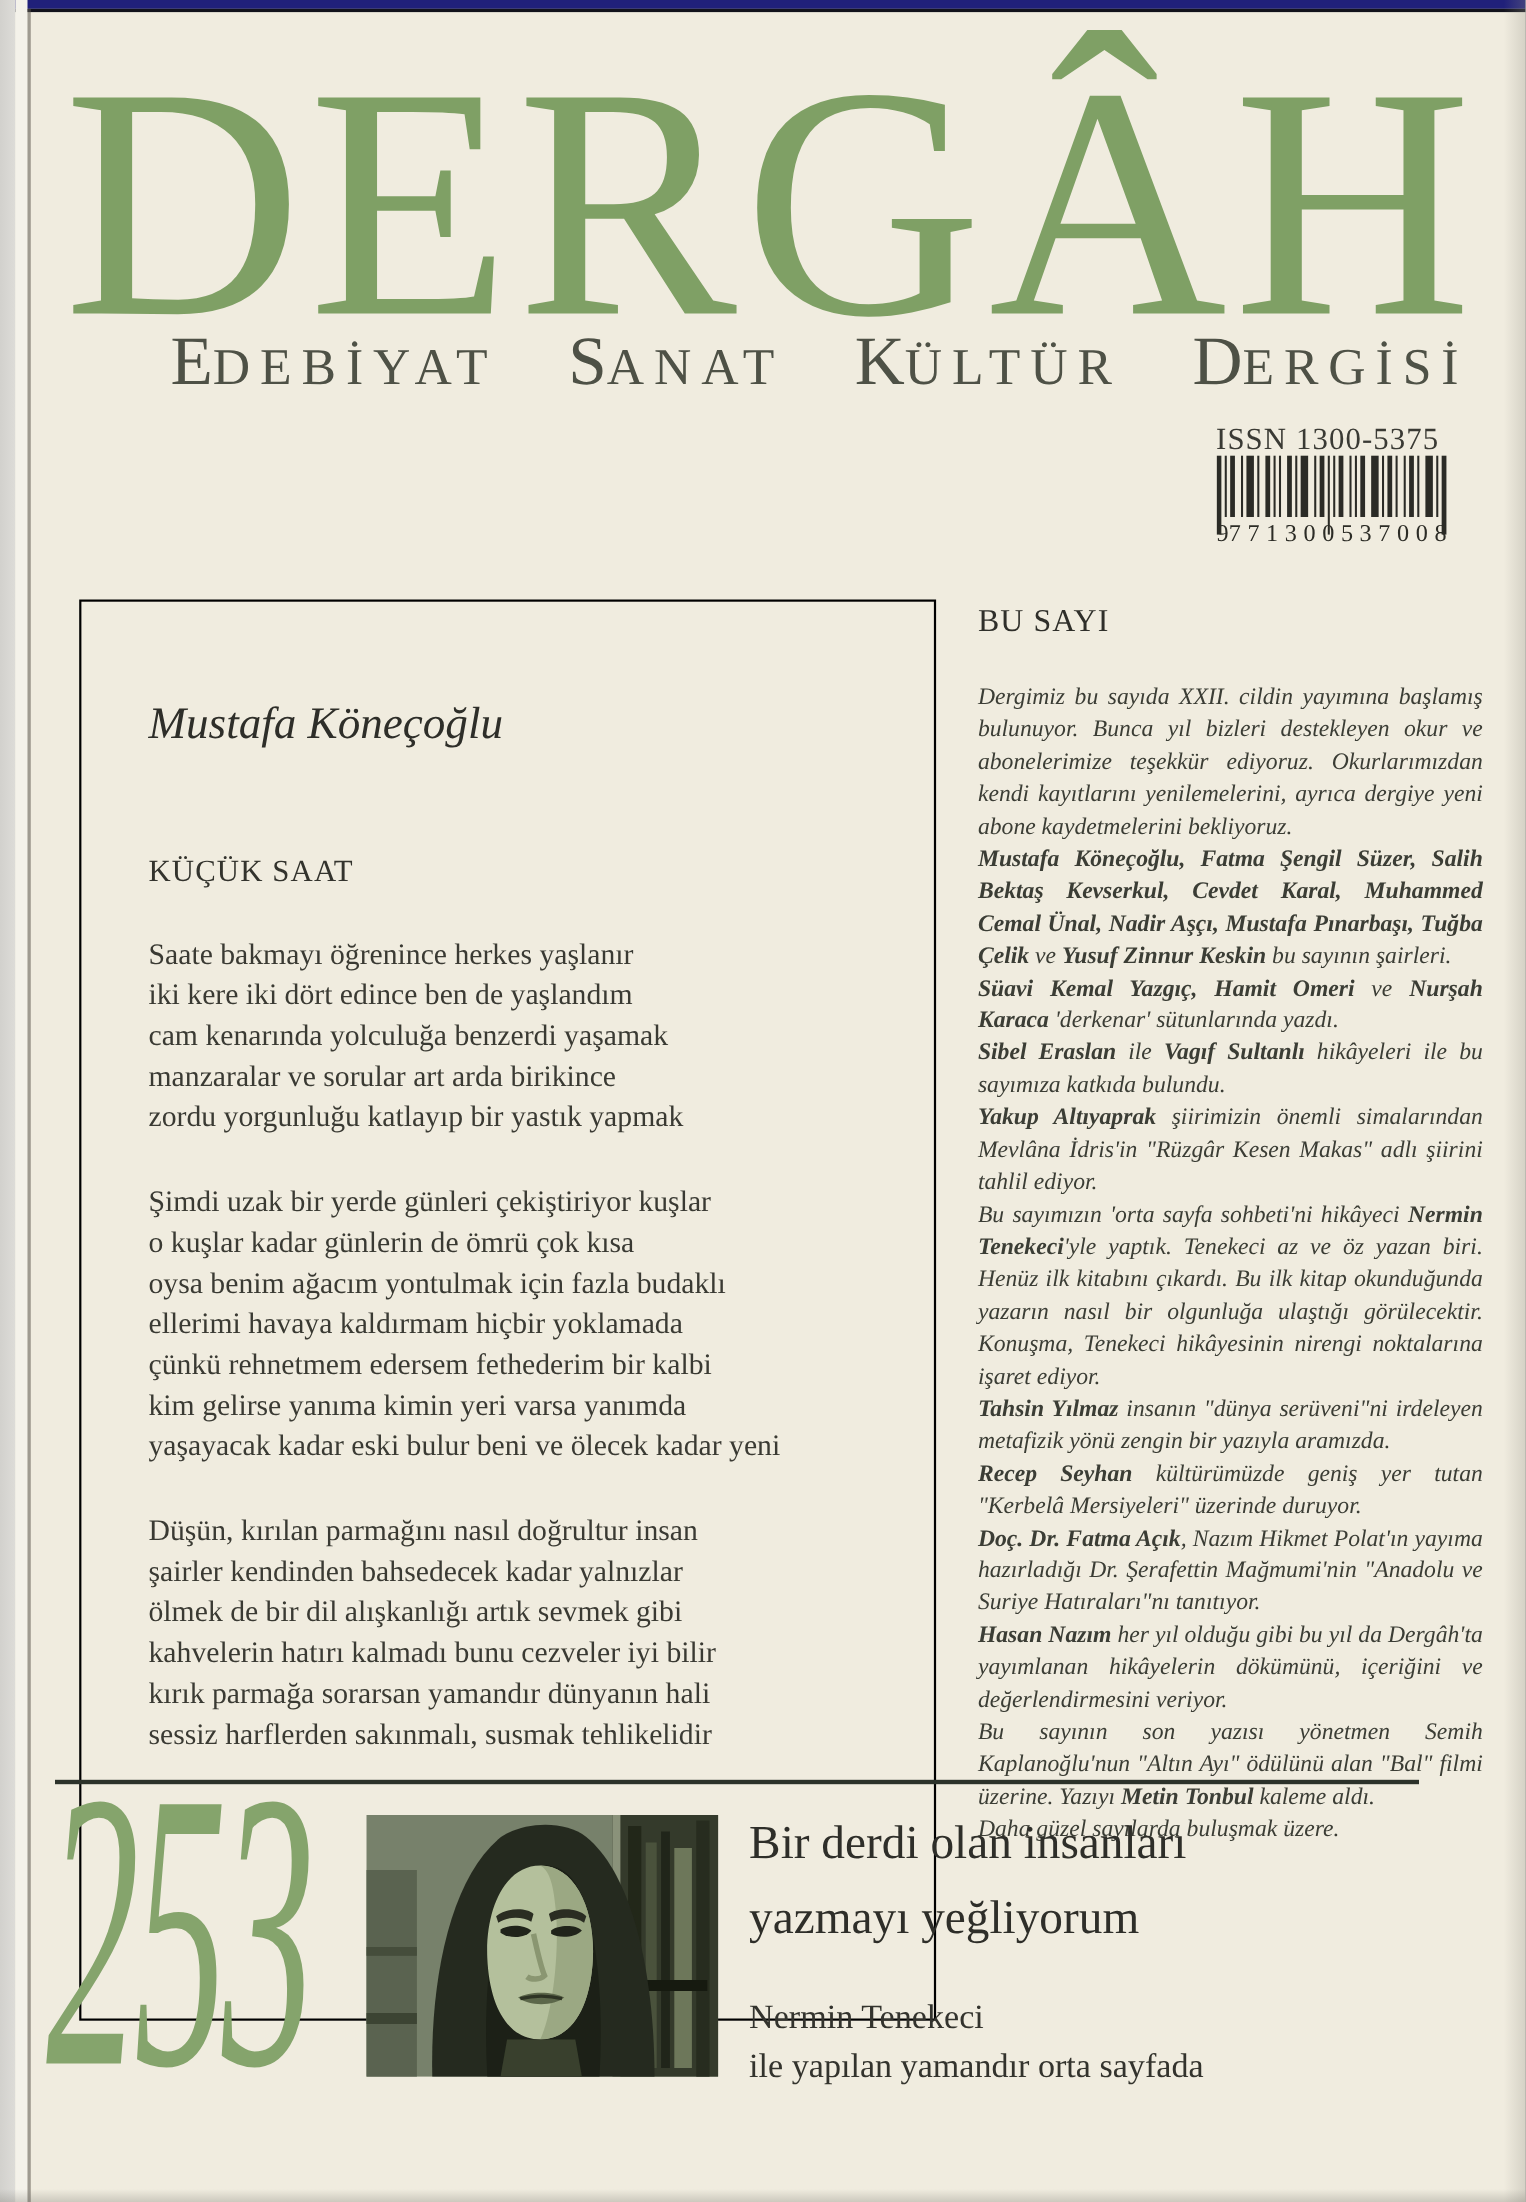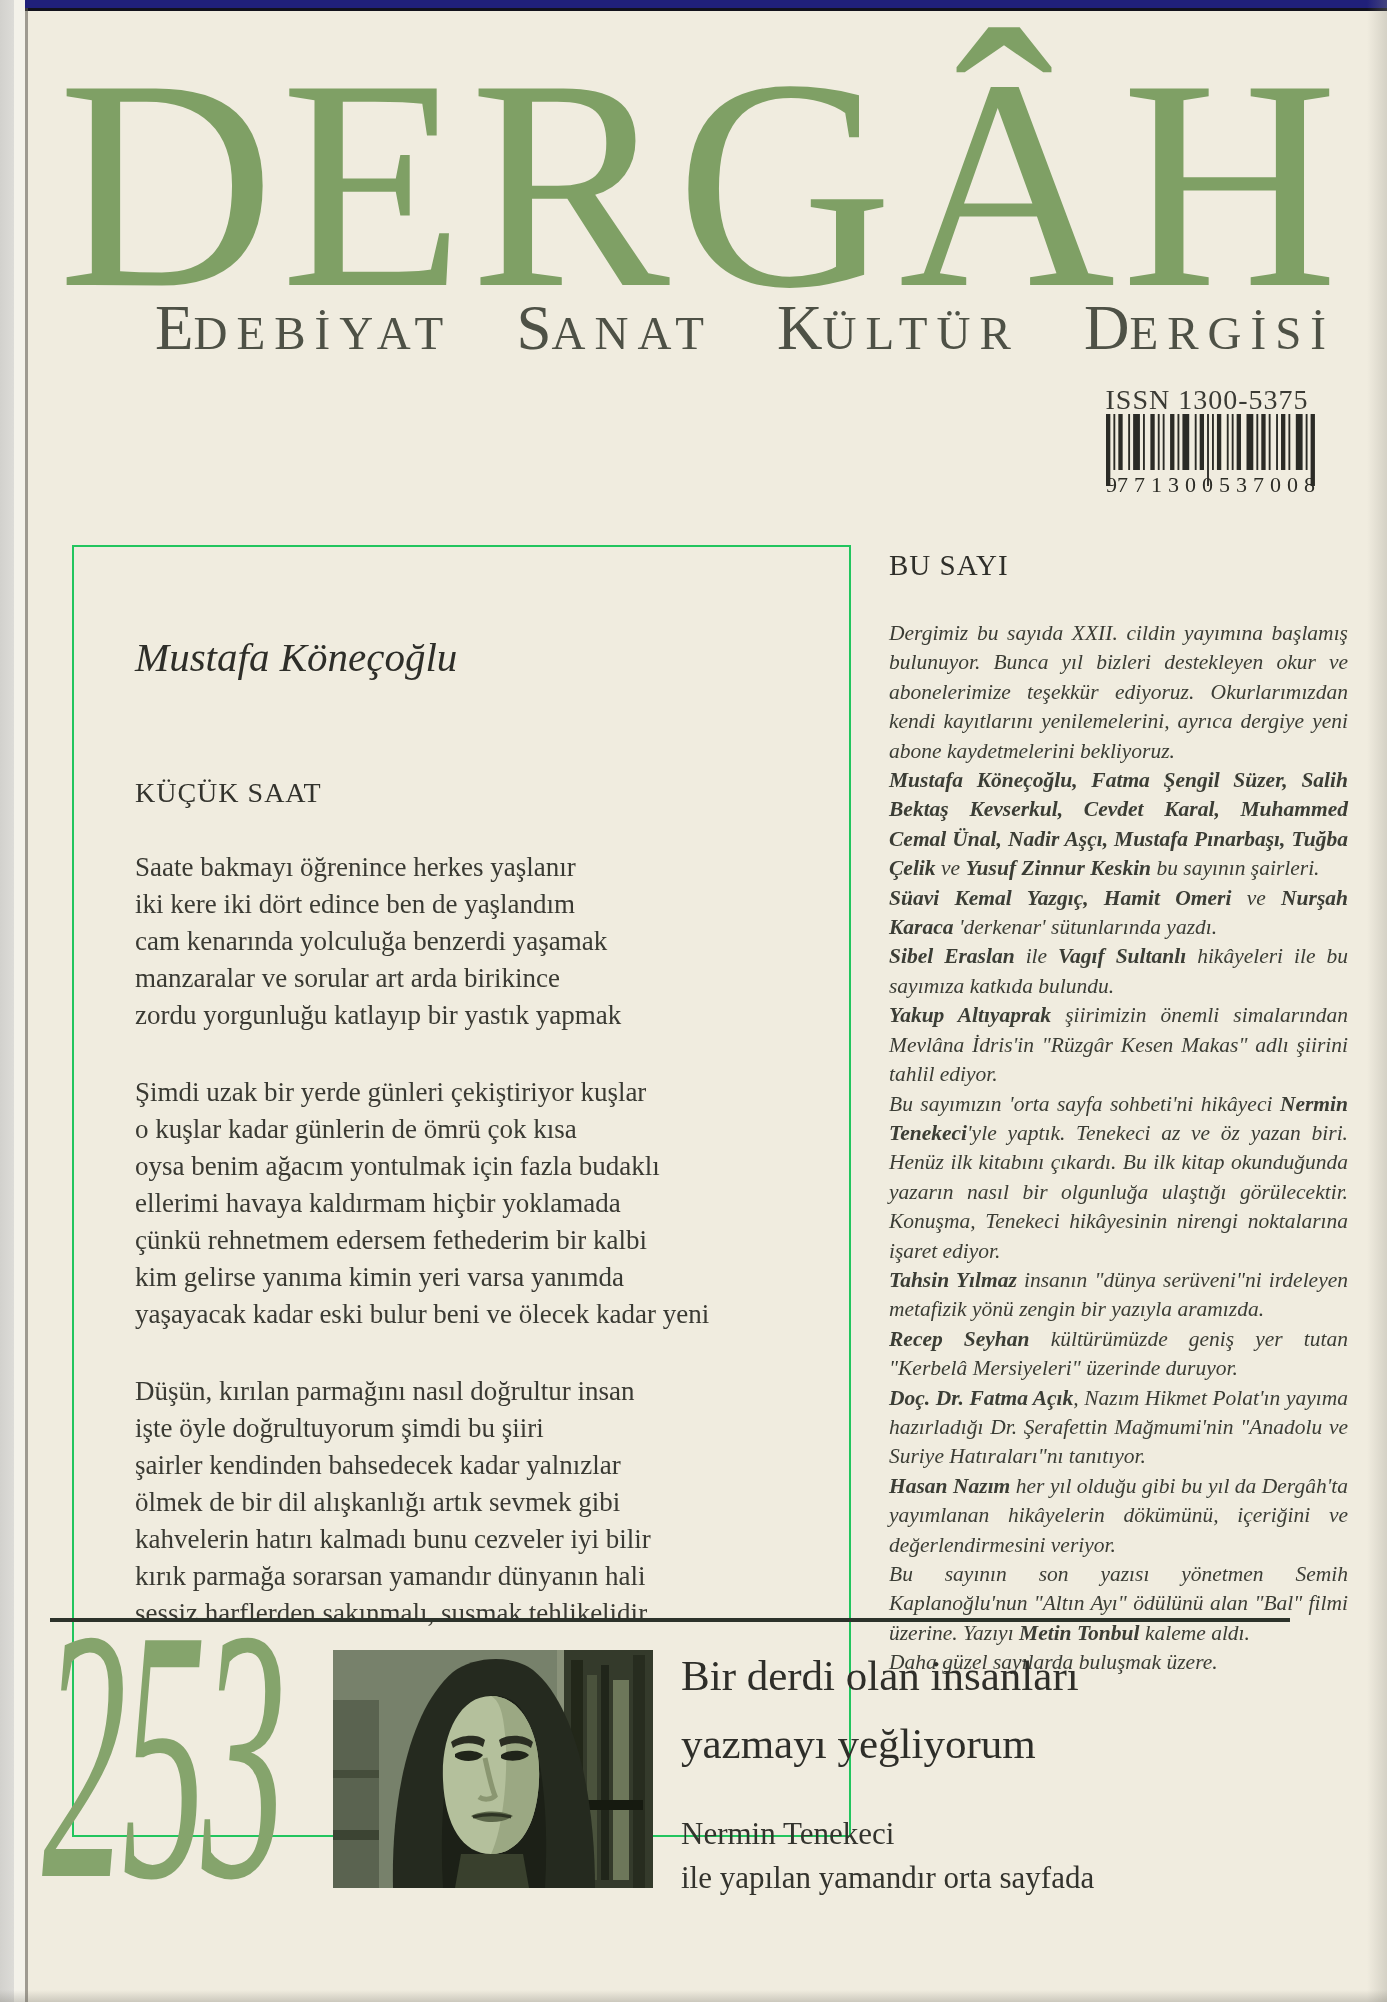--- a/index.html
+++ b/index.html
@@ -31,21 +31,21 @@
   .issn{position:absolute;left:1095px;top:384px;width:224px;text-align:center;
     font-size:28px;color:#3a3a34;letter-spacing:1px;}
   .barcode{position:absolute;left:1106px;top:414px;width:212px;height:82px;}
   .barcode svg{display:block;}
   .barcode-digits{position:absolute;left:0;top:58px;width:212px;display:flex;
     justify-content:space-between;font-size:22px;color:#2c2c26;}
   .barcode-digits .g{letter-spacing:6px;}
 
   
   .poem-box{position:absolute;left:72px;top:545px;width:779px;height:1292px;
-    border:2px solid #22c55e;box-sizing:border-box;}
+    border:2px solid #000000;box-sizing:border-box;}
   .poem-inner{padding:86px 20px 0 61px;}
   .poem-author{font-style:italic;font-size:41px;color:#2e2e29;}
   .poem-title{font-size:28px;letter-spacing:1px;margin-top:96px;color:#33332d;}
   .stanza{margin-top:40px;font-size:27px;line-height:37px;color:#3a3a33;}
 
   
   .busayi{position:absolute;left:889px;top:549px;width:459px;}
   .busayi-heading{font-size:29px;letter-spacing:1px;color:#2f2f2a;}
   .busayi-paragraphs{margin-top:37px;font-size:21.5px;line-height:29.4px;
     font-style:italic;text-align:justify;color:#3b3d35;}
@@ -149,21 +149,20 @@
             <div>Şimdi uzak bir yerde günleri çekiştiriyor kuşlar</div>
             <div>o kuşlar kadar günlerin de ömrü çok kısa</div>
             <div>oysa benim ağacım yontulmak için fazla budaklı</div>
             <div>ellerimi havaya kaldırmam hiçbir yoklamada</div>
             <div>çünkü rehnetmem edersem fethederim bir kalbi</div>
             <div>kim gelirse yanıma kimin yeri varsa yanımda</div>
             <div>yaşayacak kadar eski bulur beni ve ölecek kadar yeni</div>
           </div>
           <div class="stanza">
             <div>Düşün, kırılan parmağını nasıl doğrultur insan</div>
-            <div>işte öyle doğrultuyorum şimdi bu şiiri</div>
             <div>şairler kendinden bahsedecek kadar yalnızlar</div>
             <div>ölmek de bir dil alışkanlığı artık sevmek gibi</div>
             <div>kahvelerin hatırı kalmadı bunu cezveler iyi bilir</div>
             <div>kırık parmağa sorarsan yamandır dünyanın hali</div>
             <div>sessiz harflerden sakınmalı, susmak tehlikelidir</div>
           </div>
         </div>
     </div>
   </div>
 

